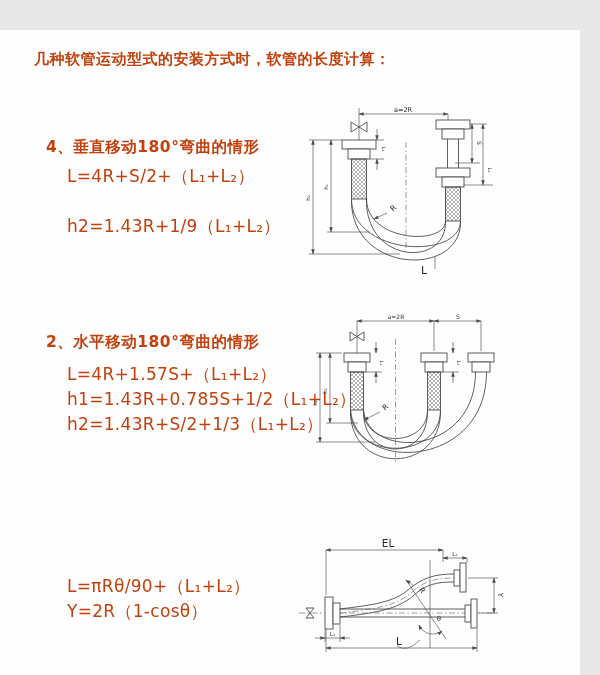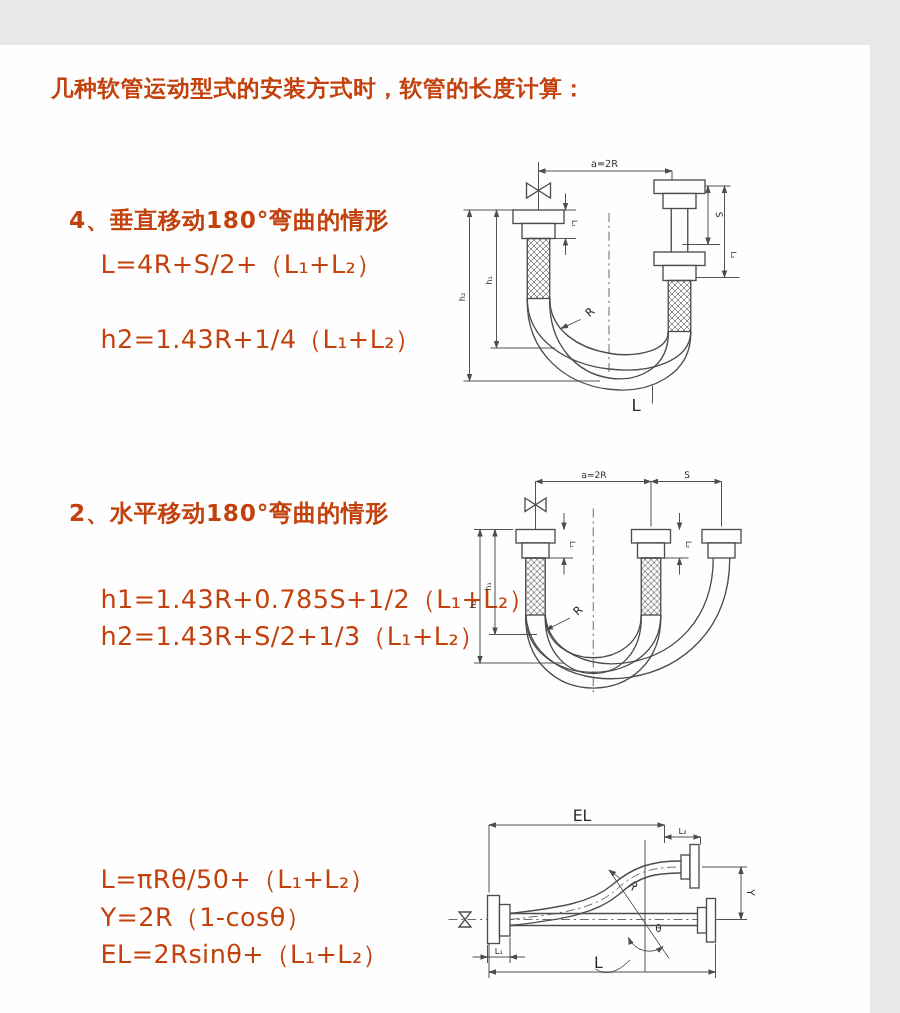--- a/index.html
+++ b/index.html
@@ -23,29 +23,29 @@
 </style>
 </head>
 <body>
 
 <div id="page">
 
   <div class="title">几种软管运动型式的安装方式时，软管的长度计算：</div>
 
   <div class="sec-h h-1">4、垂直移动180°弯曲的情形</div>
   <div class="sec-f f-1a">L=4R+S/2+（L₁+L₂）</div>
-  <div class="sec-f f-1c">h2=1.43R+1/4（L₁+L₂）</div>
+  <div class="sec-f f-1c">h2=1.43R+1/9（L₁+L₂）</div>
 
   <div class="sec-h h-2">2、水平移动180°弯曲的情形</div>
+  <div class="sec-f f-2a">L=4R+1.57S+（L₁+L₂）</div>
   <div class="sec-f f-2b">h1=1.43R+0.785S+1/2（L₁+L₂）</div>
   <div class="sec-f f-2c">h2=1.43R+S/2+1/3（L₁+L₂）</div>
 
-  <div class="sec-f f-3a">L=πRθ/50+（L₁+L₂）</div>
+  <div class="sec-f f-3a">L=πRθ/90+（L₁+L₂）</div>
   <div class="sec-f f-3b">Y=2R（1-cosθ）</div>
-  <div class="sec-f f-3c">EL=2Rsinθ+（L₁+L₂）</div>
 
   <div class="diag d1">
   <svg width="200" height="196" viewBox="0 0 200 196">
     <defs>
       <marker id="ar1" viewBox="0 0 10 10" refX="9" refY="5" markerWidth="8" markerHeight="8" orient="auto-start-reverse">
         <path d="M0,1.5 L10,5 L0,8.5 z" fill="#4d4d4d"></path>
       </marker>
       <pattern id="pb1" width="4" height="4" patternUnits="userSpaceOnUse">
         <path d="M0,4 L4,0 M0,0 L4,4" stroke="#6a6a6a" stroke-width="0.5"></path>
       </pattern>

